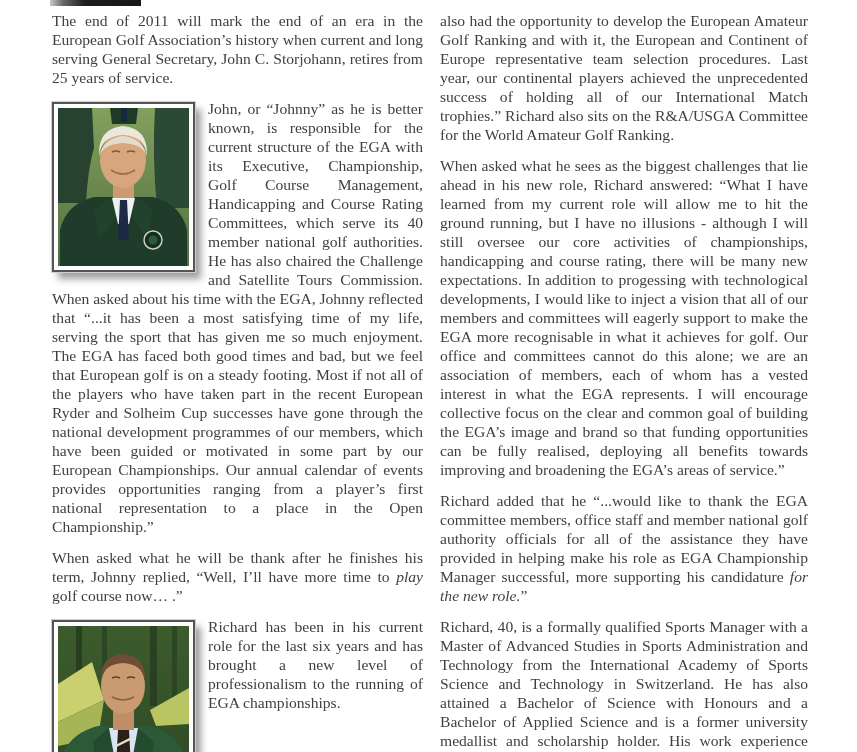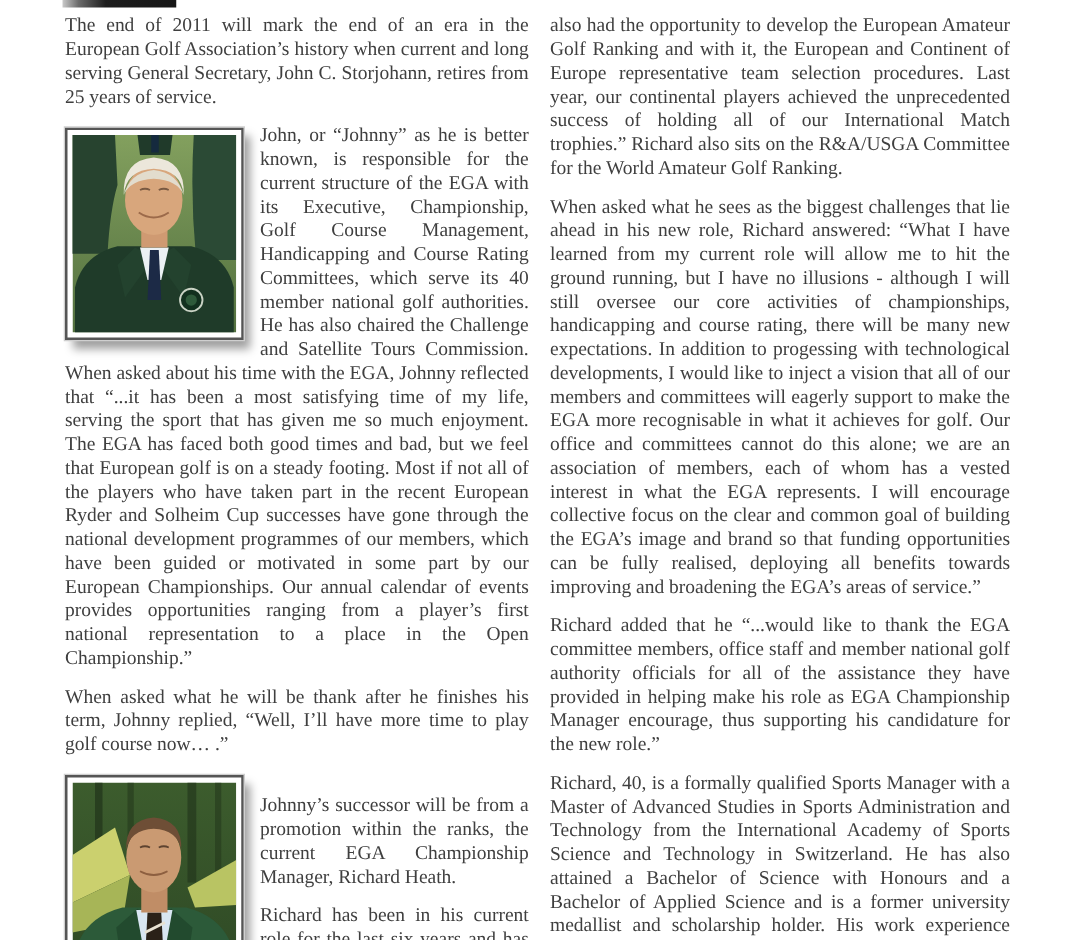--- a/index.html
+++ b/index.html
@@ -17,21 +17,21 @@
     background:linear-gradient(to right,#c9c9c9 0%,#6b6b6b 14%,#1d1d1d 38%,#161616 100%);
   }
   .col{
     position:absolute;top:11px;
     font-size:15.6px;line-height:19px;
     text-align:justify;
   }
   .col-left{left:52px;width:371px;}
   .col-right{left:440px;width:368px;}
   .col p{margin:0 0 12px 0;}
-  .em{}
+  .em{font-style:italic;}
   .photo-frame{
     float:left;
     background:#ffffff;
     border:2px solid #555555;
     outline:1px solid #cfcfcf;
     padding:4px;
     margin:3px 13px 7px 0;
     box-shadow:6px 7px 7px rgba(0,0,0,0.38);
     line-height:0;
   }
@@ -125,31 +125,30 @@
         <ellipse cx="65" cy="60" rx="22" ry="28" fill="#ca9a72"></ellipse>
         <path d="M54,71 Q65,77 76,71" stroke="#8d5f40" stroke-width="1.5" fill="none"></path>
         <path d="M54,52 Q58,50 62,52 M69,52 Q73,50 77,52" stroke="#5d4330" stroke-width="1.4" fill="none"></path>
 
         <path d="M43,54 Q42,30 65,28 Q88,30 87,54 Q84,38 65,37 Q46,38 43,54 Z" fill="#6e4e36"></path>
 
         <circle cx="89" cy="136" r="3.6" fill="#cfd86a"></circle>
       </svg>
     </div>
 
-    <p class="photo2-para">Johnny’s successor will be from a promotion within the ranks, the current EGA Championship Manager, Richard Heath.</p>
 
     <p>Richard has been in his current role for the last six years and has brought a new level of professionalism to the running of EGA championships.</p>
 
   </div>
 
   <div class="col col-right">
 
     <p>also had the opportunity to develop the European Amateur Golf Ranking and with it, the European and Continent of Europe representative team selection procedures. Last year, our continental players achieved the unprecedented success of holding all of our International Match trophies.” Richard also sits on the R&amp;A/USGA Committee for the World Amateur Golf Ranking.</p>
 
     <p>When asked what he sees as the biggest challenges that lie ahead in his new role, Richard answered: “What I have learned from my current role will allow me to hit the ground running, but I have no illusions - although I will still oversee our core activities of championships, handicapping and course rating, there will be many new expectations. In addition to progessing with technological developments, I would like to inject a vision that all of our members and committees will eagerly support to make the EGA more recognisable in what it achieves for golf. Our office and committees cannot do this alone; we are an association of members, each of whom has a vested interest in what the EGA represents. I will encourage collective focus on the clear and common goal of building the EGA’s image and brand so that funding opportunities can be fully realised, deploying all benefits towards improving and broadening the EGA’s areas of service.”</p>
 
-    <p><span>Richard added that he “...would like to thank the EGA committee members, office staff and member national golf authority officials for all of the assistance they have provided in helping make his role as EGA Championship Manager encourage, thus supporting his candidature </span><span class="em">for the new role.</span><span>”</span></p>
+    <p><span>Richard added that he “...would like to thank the EGA committee members, office staff and member national golf authority officials for all of the assistance they have provided in helping make his role as EGA Championship Manager successful, more supporting his candidature </span><span class="em">for the new role.</span><span>”</span></p>
 
     <p>Richard, 40, is a formally qualified Sports Manager with a Master of Advanced Studies in Sports Administration and Technology from the International Academy of Sports Science and Technology in Switzerland. He has also attained a Bachelor of Science with Honours and a Bachelor of Applied Science and is a former university medallist and scholarship holder. His work experience encompasses all aspects of the golfing environment and he has consulted to and contracted to a number of organisations, academic, public and private.</p>
 
   </div>
 
 </div>
 
 </body></html>

